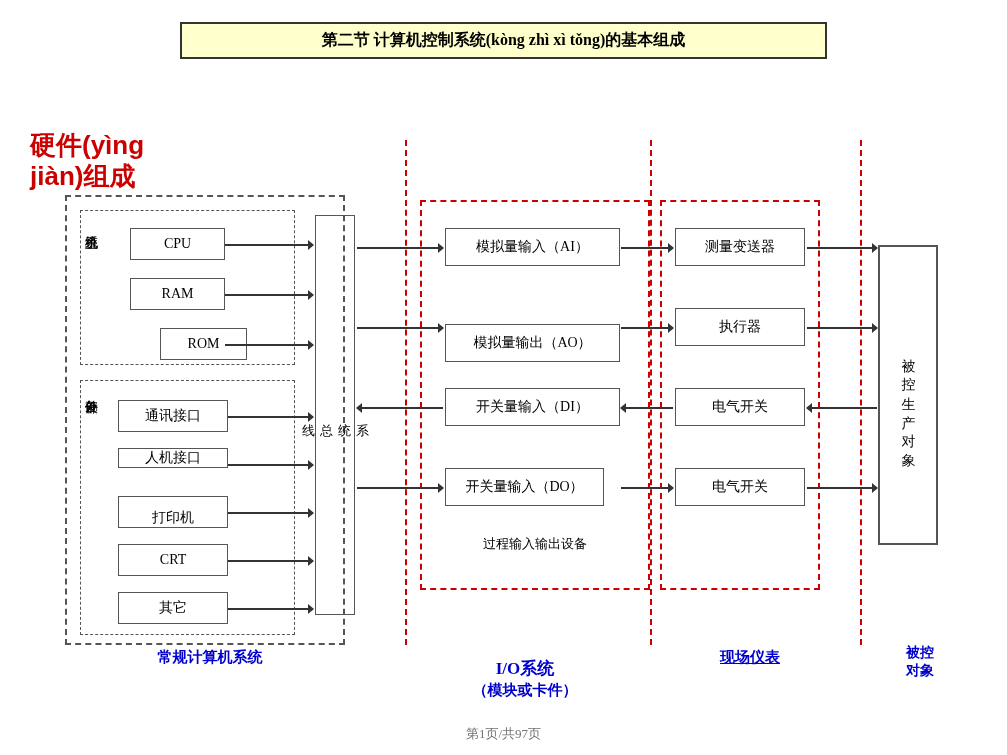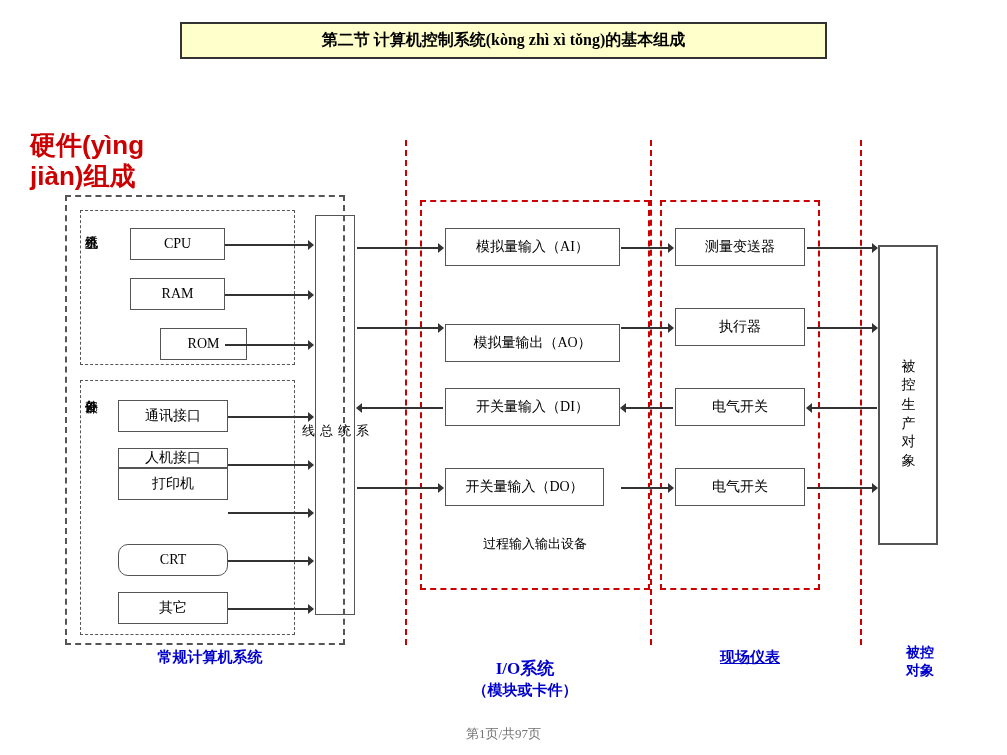--- a/index.html
+++ b/index.html
@@ -242,25 +242,25 @@
 </div>
 
 <div class="comp-box" style="top:400px; left:118px; width:110px; height:32px;">
   <span>通讯接口</span>
 </div>
 
 <div class="comp-box" style="top:448px; left:118px; width:110px; height:20px;">
   <span>人机接口</span>
 </div>
 
-<div class="comp-box" style="top:468px; left:118px; width:110px; height:32px;">
+<div class="comp-box" style="top:496px; left:118px; width:110px; height:32px;align-items:flex-end;">
   <span>打印机</span>
 </div>
 
-<div class="comp-box" style="top:544px; left:118px; width:110px; height:32px;border-radius:10px;">
+<div class="comp-box" style="top:544px; left:118px; width:110px; height:32px;">
   <span>CRT</span>
 </div>
 
 <div class="comp-box" style="top:592px; left:118px; width:110px; height:32px;">
   <span>其它</span>
 </div>
 
 <div class="system-bus">
   <span>系</span>
   <span>统</span>

